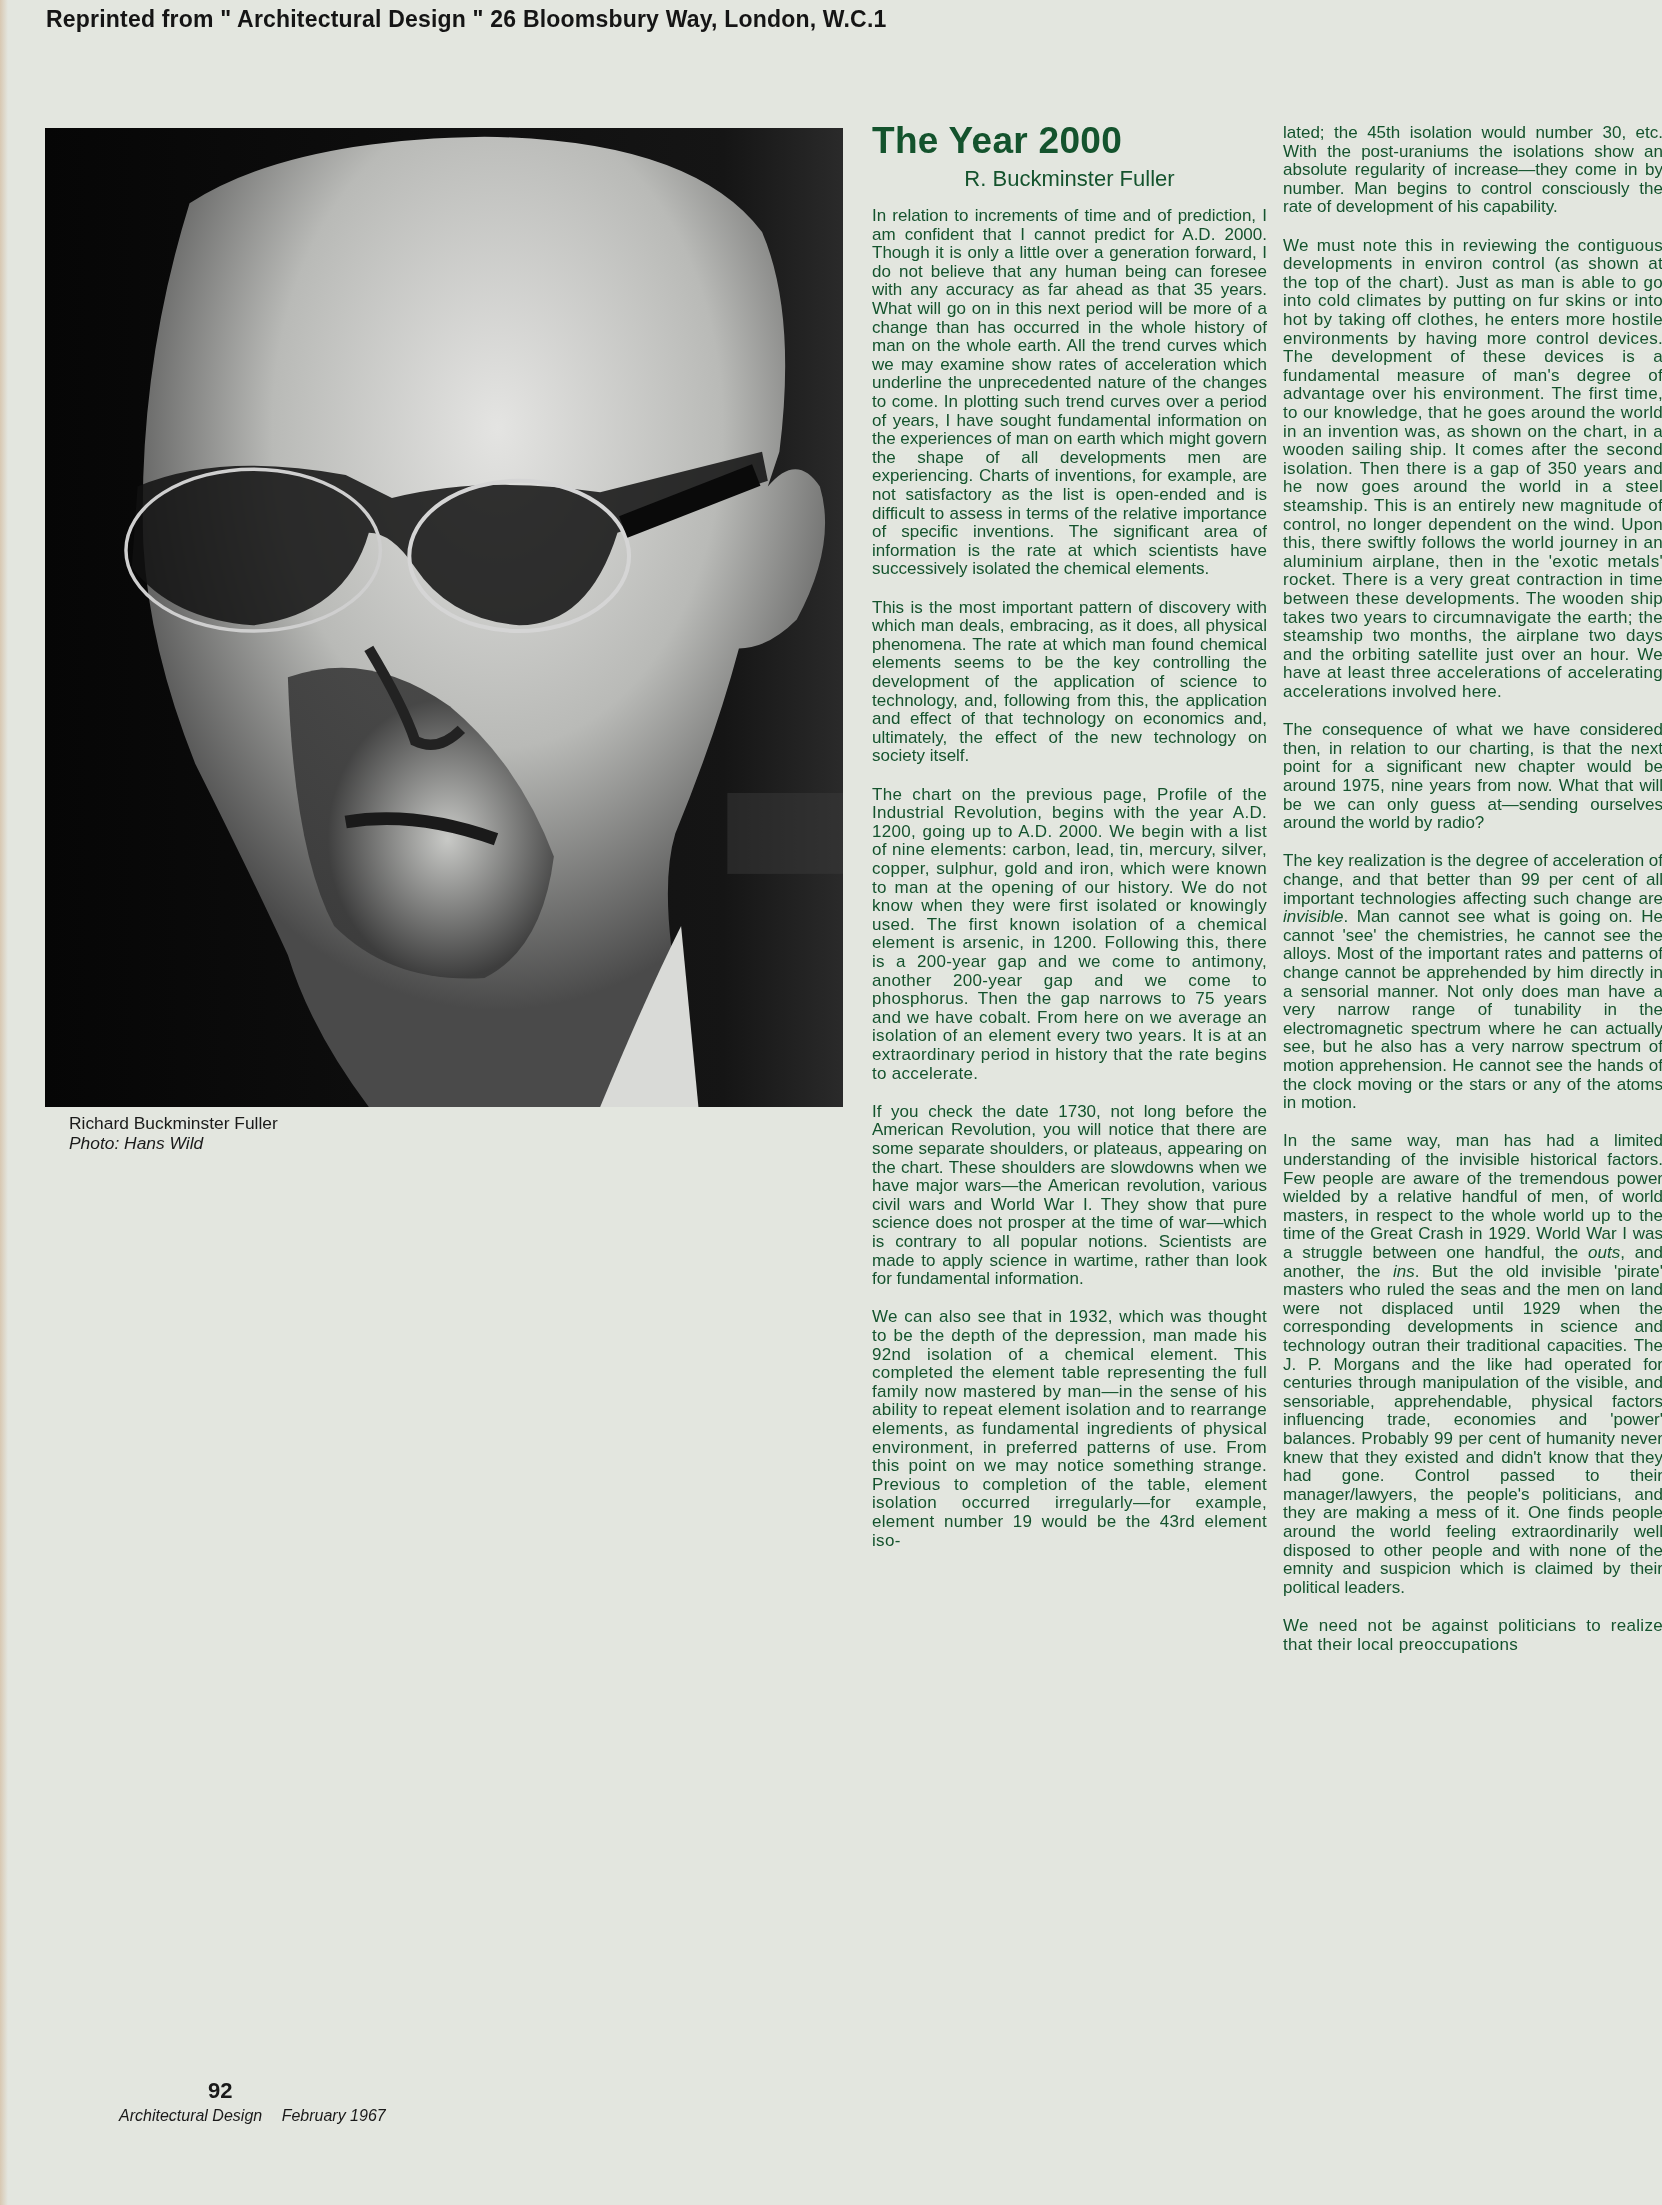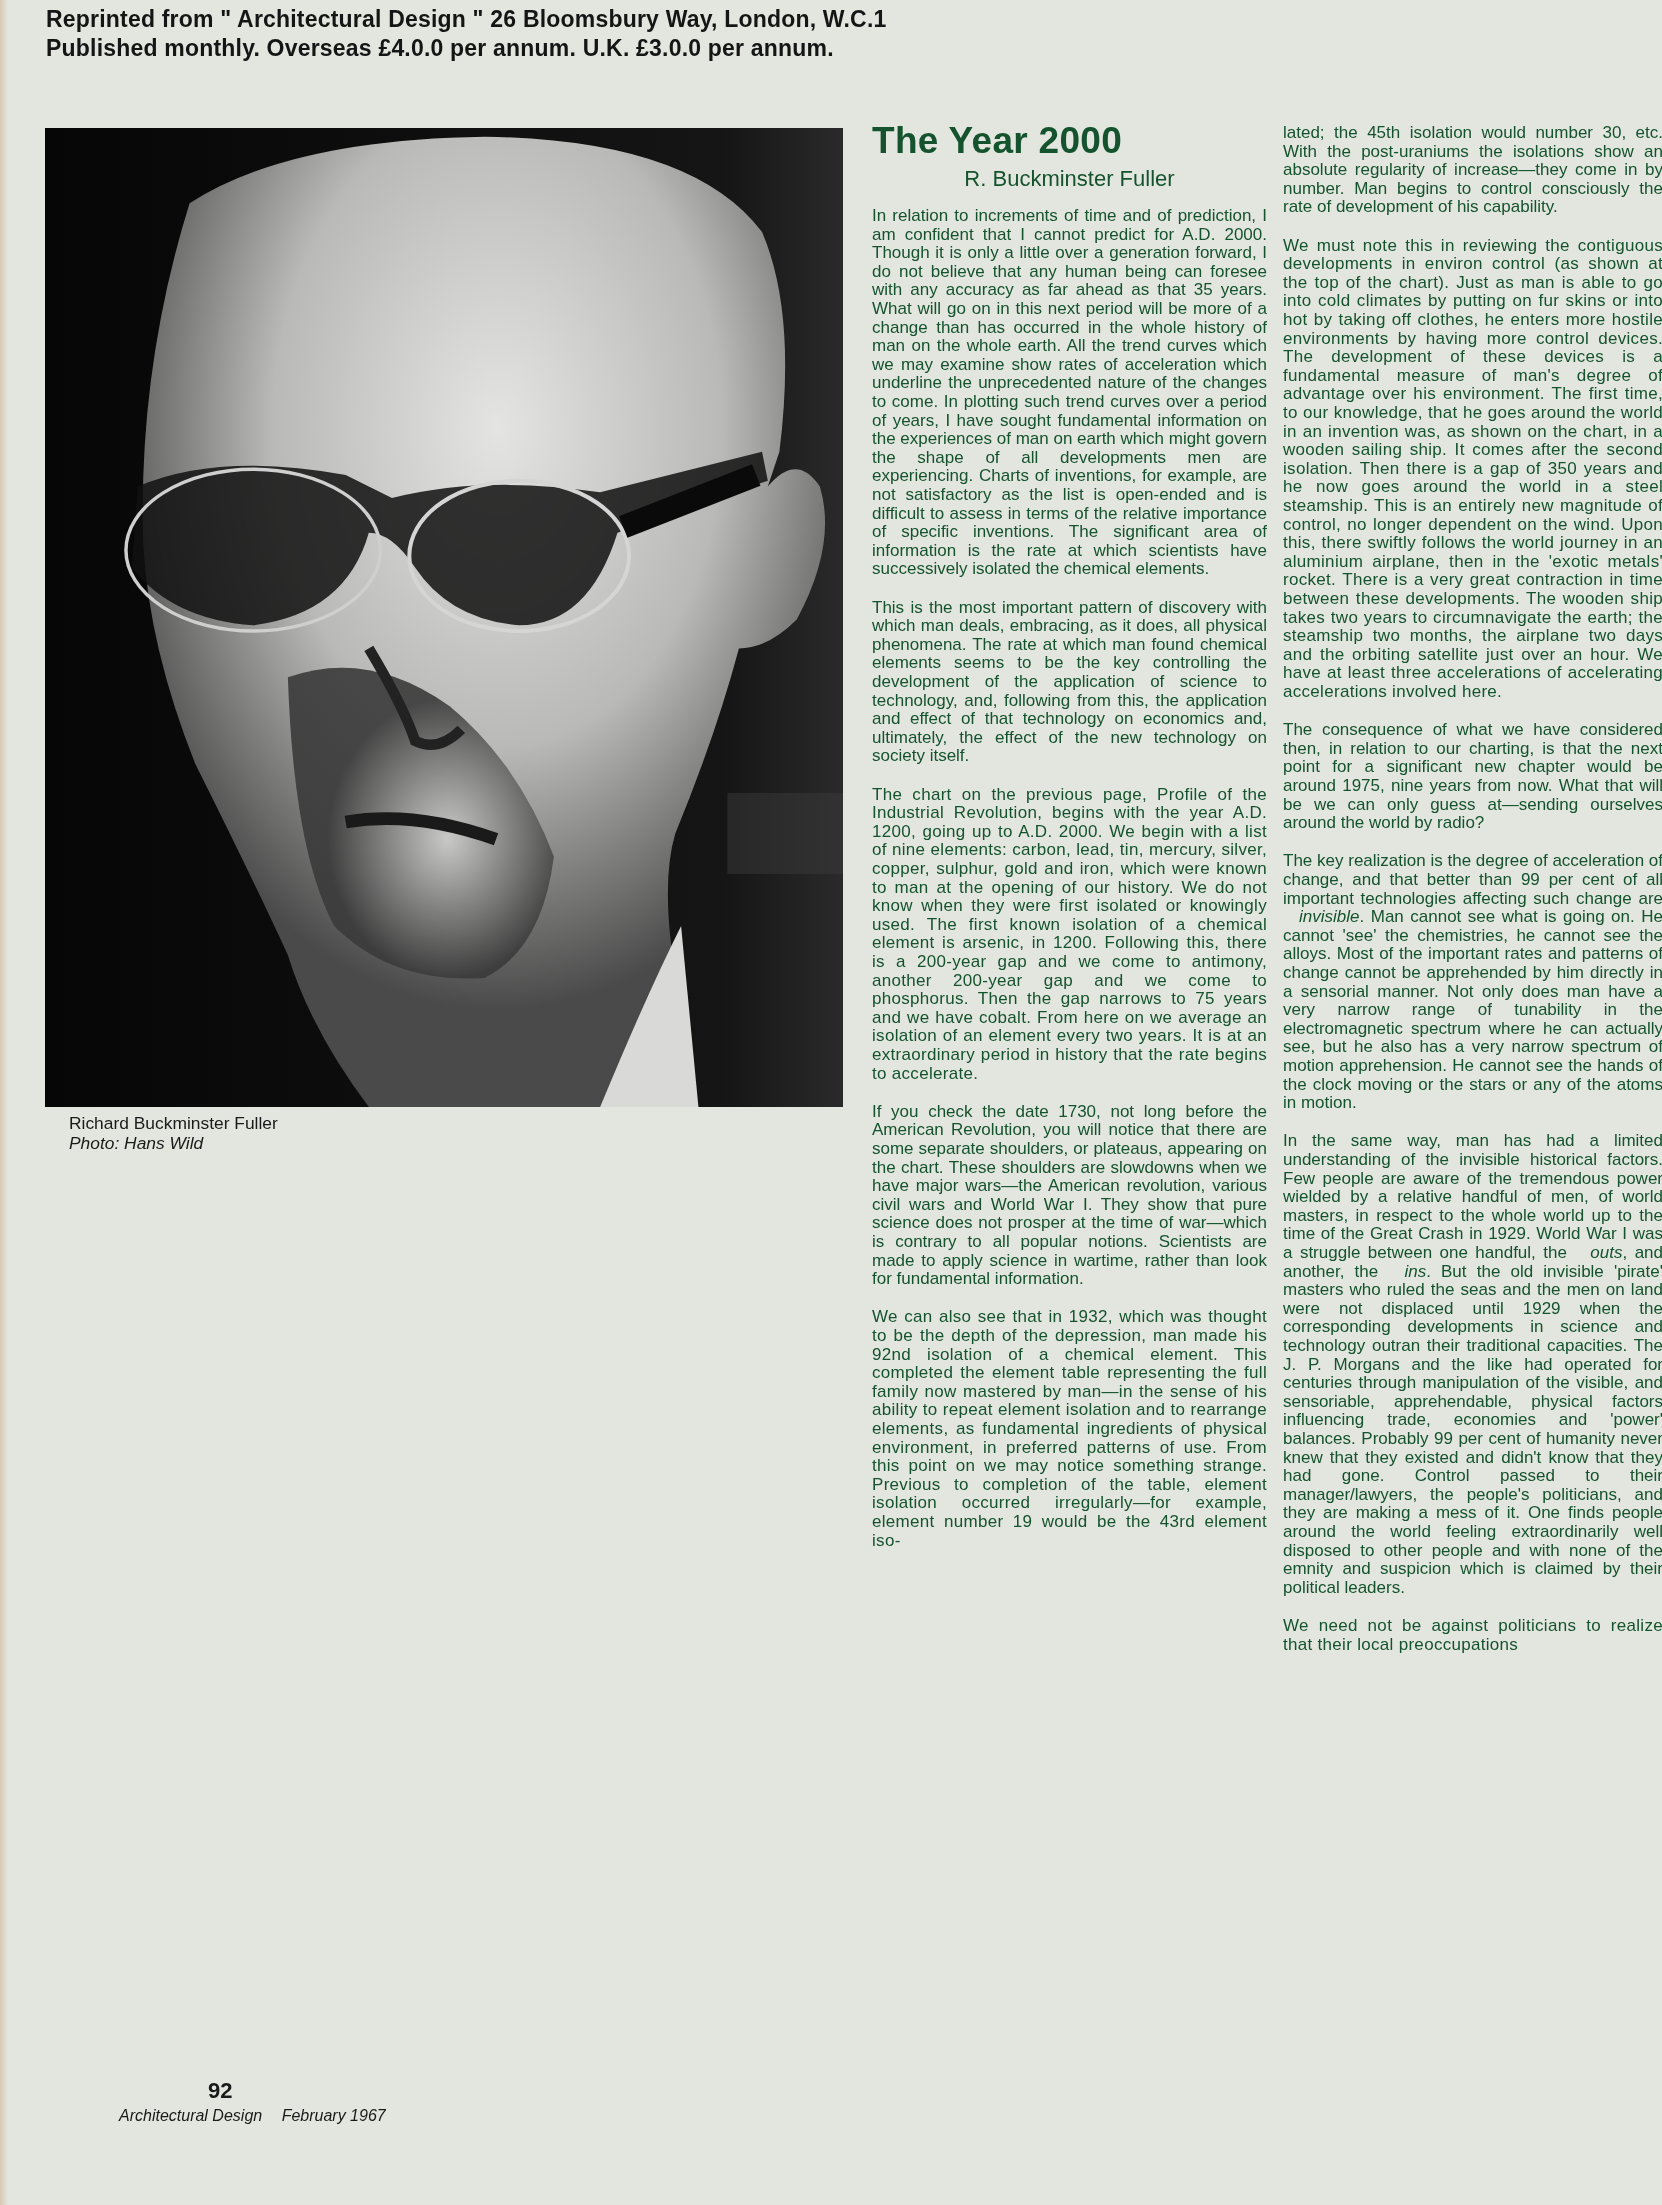--- a/index.html
+++ b/index.html
@@ -101,30 +101,29 @@
     text-align: center;
   }
   .intro {
     font-style: italic;
     font-size: 17px;
     line-height: 18.5px;
     margin-bottom: 15px;
   }
   .para { margin: 0 0 19.7px 0; }
   .para.dense { letter-spacing: 0.3px; }
-  .para em { font-style: italic; margin-left: 16px; }
+  .para em { font-style: italic; }
 </style>
 </head>
 <body>
 
 <div class="page-edge"></div>
 
 <div class="masthead">
   <div>Reprinted from " Architectural Design " 26 Bloomsbury Way, London, W.C.1</div>
-  <div>Published monthly. Overseas £4.0.0 per annum. U.K. £3.0.0 per annum.</div>
 </div>
 
 <div class="photo" title="Portrait of R. Buckminster Fuller wearing glasses (black and white)">
   <svg viewBox="0 0 1380 1693" preserveAspectRatio="none">
     <defs>
       <radialGradient id="head" cx="52%" cy="30%" r="60%">
         <stop offset="0%" stop-color="#e4e4e2"></stop>
         <stop offset="55%" stop-color="#b9bab7"></stop>
         <stop offset="100%" stop-color="#4a4a4a"></stop>
       </radialGradient>

